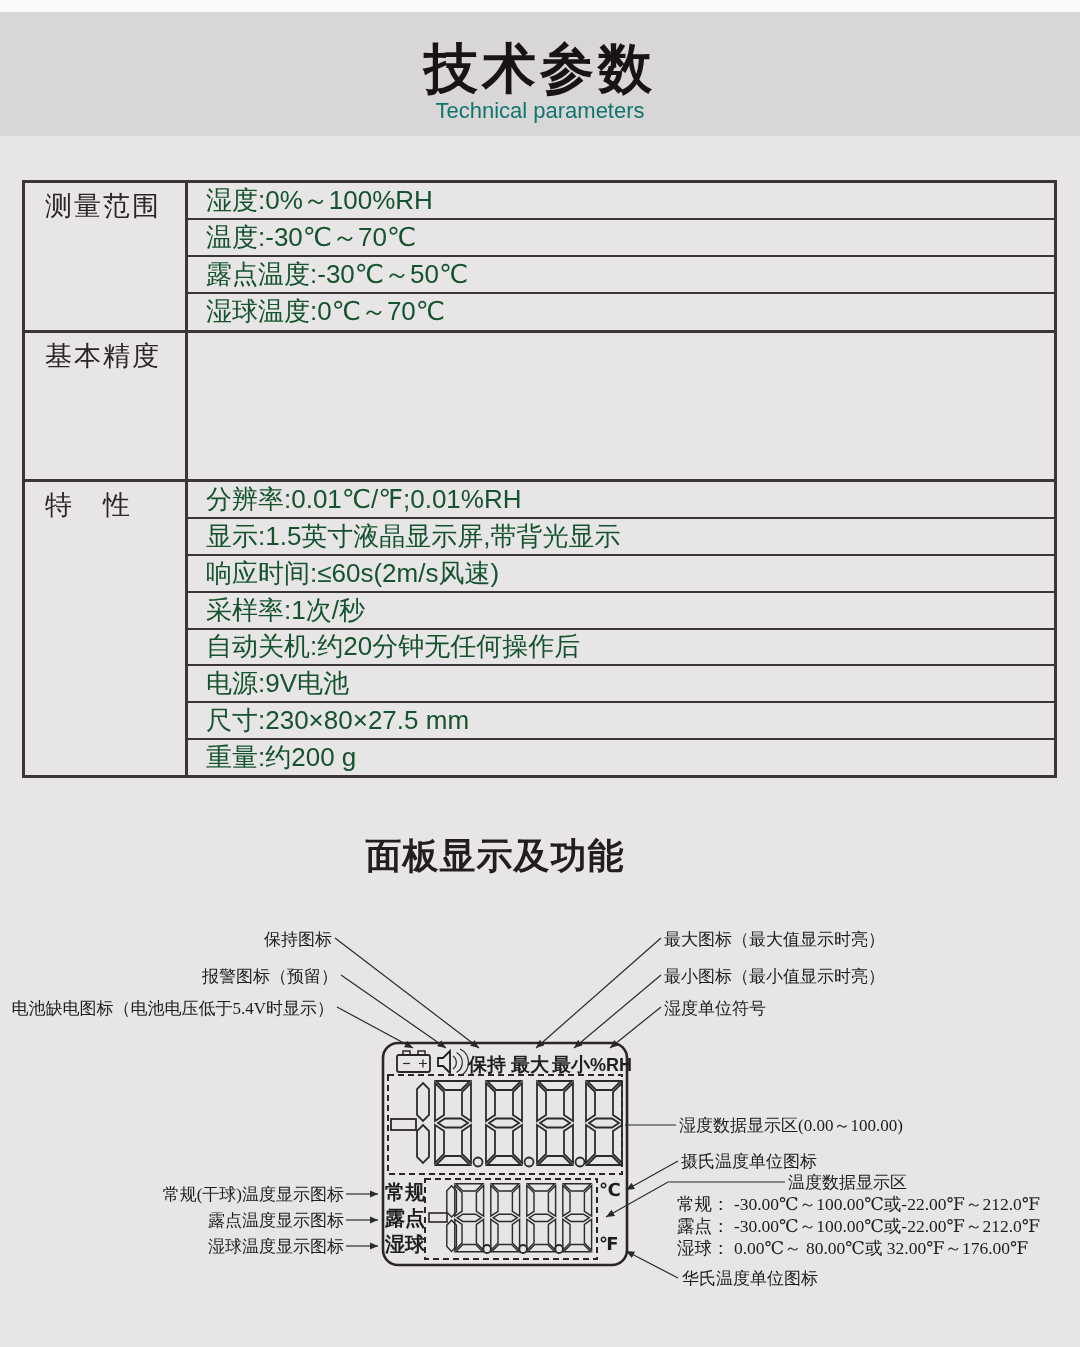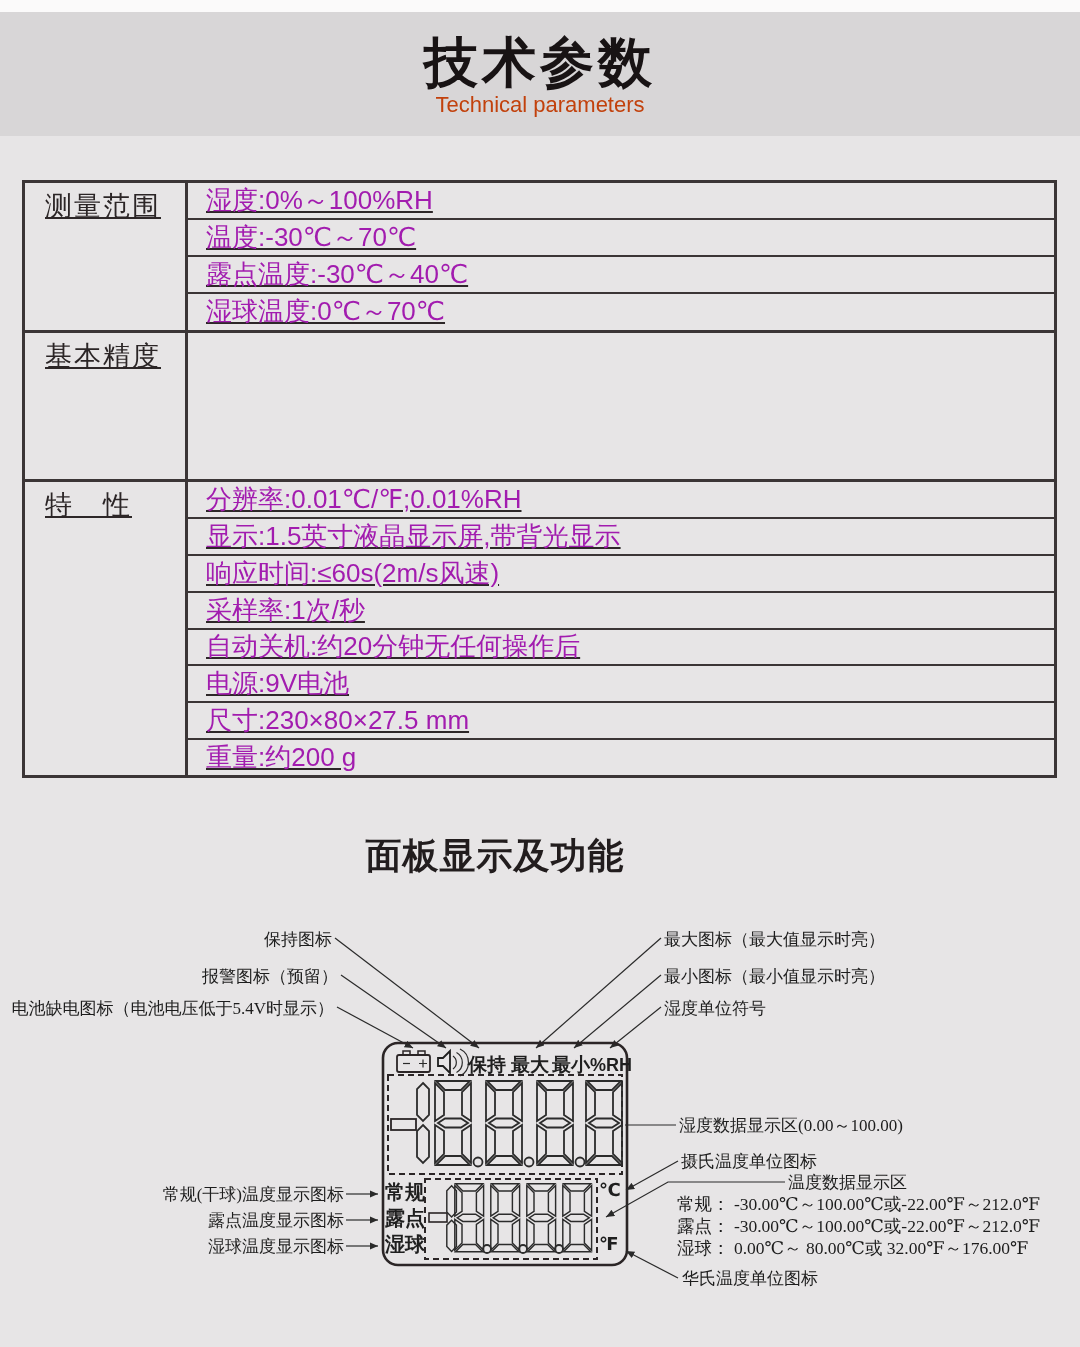--- a/index.html
+++ b/index.html
@@ -8,43 +8,43 @@
     background:#e7e5e6;overflow:hidden;
     font-family:"Liberation Sans","DejaVu Sans",sans-serif;
     color:#2d2728;
   }
   .top-strip{position:absolute;left:0;top:0;width:1080px;height:12px;background:#fbfafa;}
   .title-band{
     position:absolute;left:0;top:12px;width:1080px;height:124px;
     background:#d8d6d7;text-align:center;
   }
   .title-cn{
-    margin:0;padding-top:22px;font-size:54px;line-height:56px;
+    margin:0;padding-top:28px;font-size:54px;line-height:56px;
     font-weight:900;letter-spacing:4px;color:#181314;
   }
-  .title-en{font-size:22px;line-height:26px;color:#c2410c;margin-top:2px;}
+  .title-en{font-size:22px;line-height:26px;color:#0f766e;margin-top:2px;}
 
   
   .spec-table{
     position:absolute;left:22px;top:180px;width:1035px;height:598px;
     border:3px solid #3b3536;box-sizing:border-box;
     display:flex;flex-direction:column;
   }
-  .section{display:flex;border-top:3px solid #3b3536;min-height:0;text-decoration:underline;}
+  .section{display:flex;border-top:3px solid #3b3536;min-height:0;}
   .section:first-child{border-top:none;}
   .sec-rows4{flex:4;}
   .sec-rows8{flex:8;justify-content:space-between;}
   .sec-head{
     width:140px;flex:none;border-right:3px solid #3b3536;
     padding:5px 0 0 20px;font-size:27px;letter-spacing:2px;color:#2b2526;
   }
   .sec-rows{flex:1;display:flex;flex-direction:column;min-width:0;}
   .row{
     flex:1;border-top:2px solid #3b3536;display:flex;align-items:center;
-    padding-left:18px;font-size:26px;color:#a21caf;white-space:nowrap;overflow:hidden;
+    padding-left:18px;font-size:26px;color:#14532d;white-space:nowrap;overflow:hidden;
   }
   .sec-rows .row:first-child{border-top:none;}
 
   .panel-title{
     position:absolute;left:0;top:832px;width:1080px;text-align:center;
     font-size:36px;font-weight:800;color:#221d1e;letter-spacing:1px;
     transform:translateX(-45px);
   }
   .diagram{position:absolute;left:0;top:897px;width:911px;height:450px;}
   .diagram svg{display:block;width:1080px;height:450px;}
@@ -66,21 +66,21 @@
     <h1 class="title-cn">技术参数</h1>
     <div class="title-en">Technical parameters</div>
   </header>
 
   <section class="spec-table">
     <div class="section sec-rows4">
       <div class="sec-head">测量范围</div>
       <div class="sec-rows">
         <div class="row">湿度:0%～100%RH</div>
         <div class="row">温度:-30℃～70℃</div>
-        <div class="row">露点温度:-30℃～40℃</div>
+        <div class="row">露点温度:-30℃～50℃</div>
         <div class="row">湿球温度:0℃～70℃</div>
       </div>
     </div>
     <div class="section sec-rows4">
       <div class="sec-head">基本精度</div>
     </div>
     <div class="section sec-rows8">
       <div class="sec-head">特　性</div>
       <div class="sec-rows">
         <div class="row">分辨率:0.01℃/℉;0.01%RH</div>

